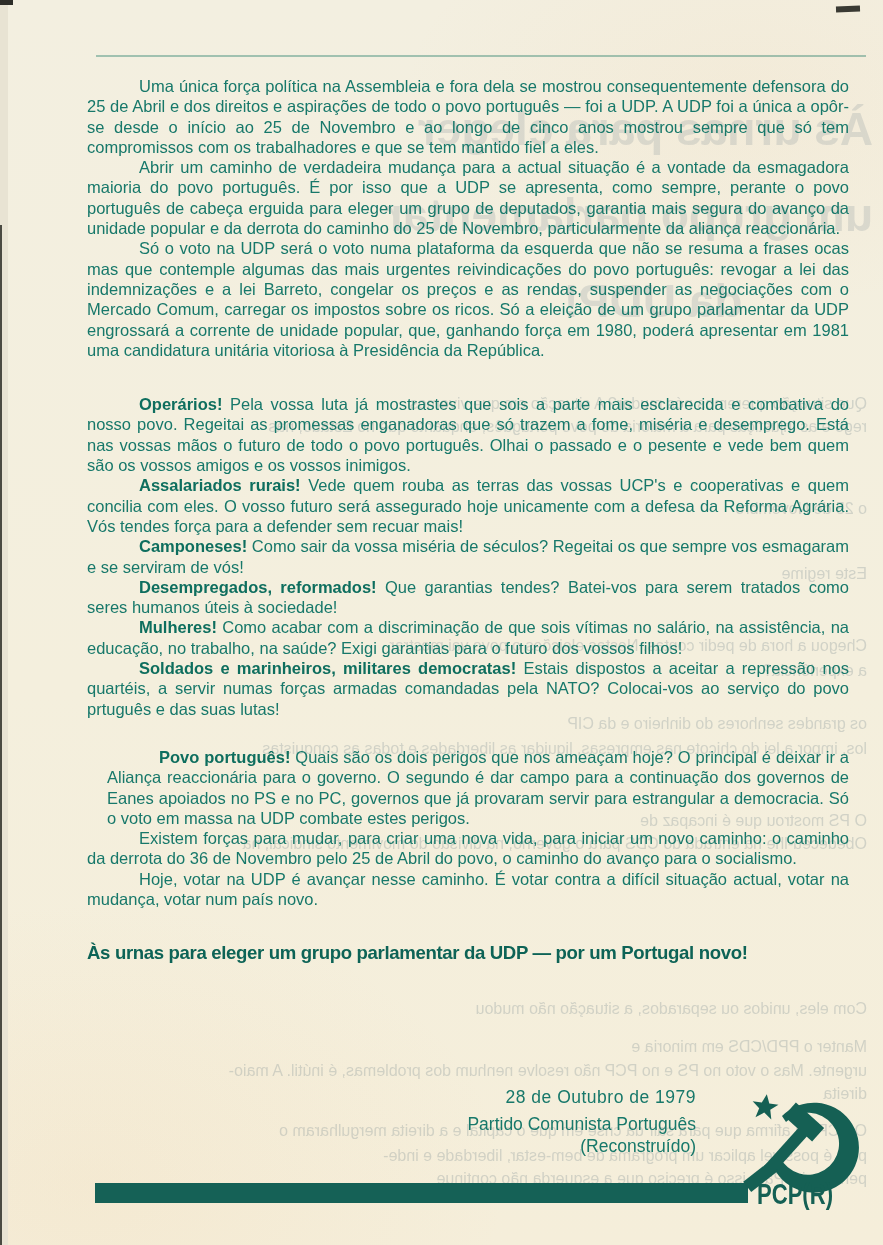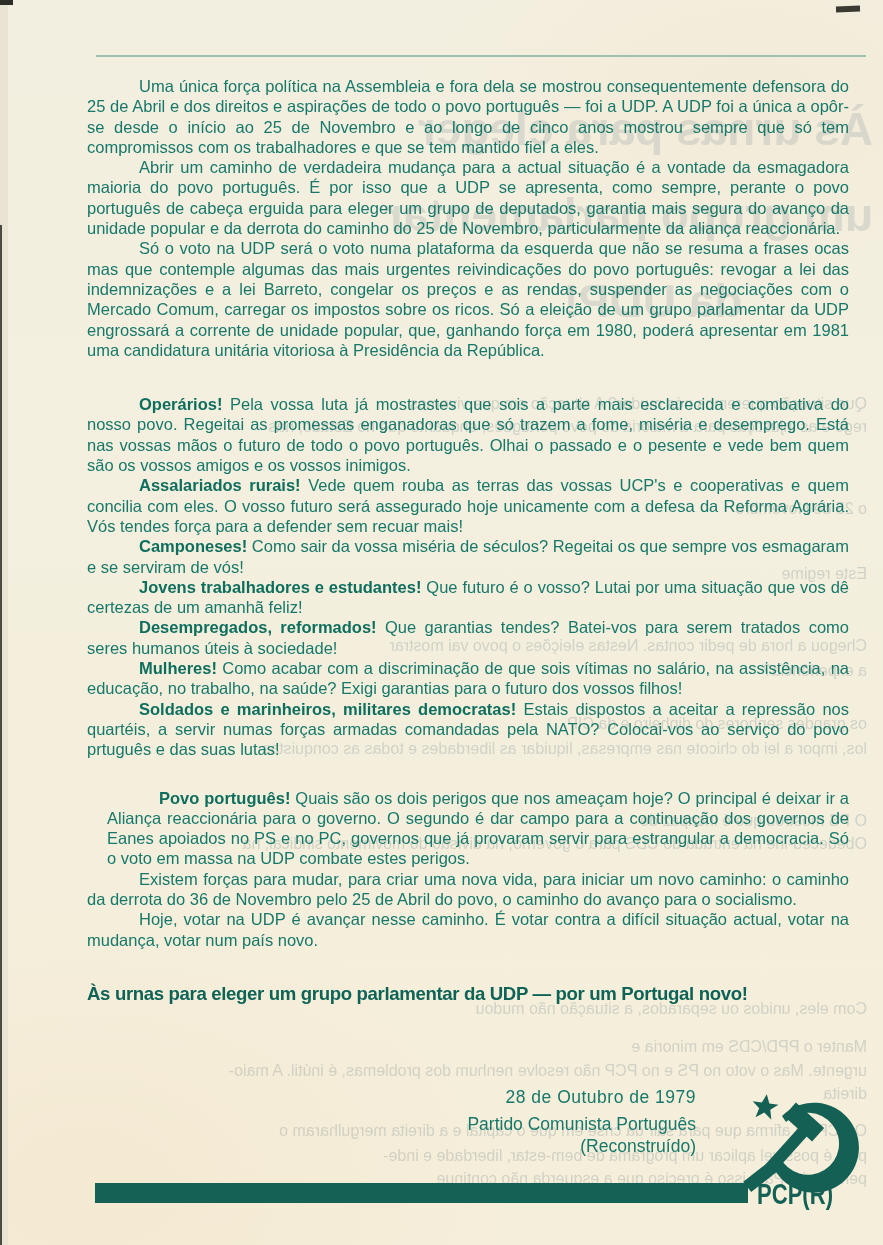--- a/index.html
+++ b/index.html
@@ -87,21 +87,20 @@
   <div class="top-rule"></div>
 
   <div class="content">
     <div id="paragraphs">
         <p>Uma única força política na Assembleia e fora dela se mostrou consequentemente defensora do 25 de Abril e dos direitos e aspirações de todo o povo português — foi a UDP. A UDP foi a única a opôr-se desde o início ao 25 de Novembro e ao longo de cinco anos mostrou sempre que só tem compromissos com os trabalhadores e que se tem mantido fiel a eles.</p>
         <p>Abrir um caminho de verdadeira mudança para a actual situação é a vontade da esmagadora maioria do povo português. É por isso que a UDP se apresenta, como sempre, perante o povo português de cabeça erguida para eleger um grupo de deputados, garantia mais segura do avanço da unidade popular e da derrota do caminho do 25 de Novembro, particularmente da aliança reaccionária.</p>
         <p>Só o voto na UDP será o voto numa plataforma da esquerda que não se resuma a frases ocas mas que contemple algumas das mais urgentes reivindicações do povo português: revogar a lei das indemnizações e a lei Barreto, congelar os preços e as rendas, suspender as negociações com o Mercado Comum, carregar os impostos sobre os ricos. Só a eleição de um grupo parlamentar da UDP engrossará a corrente de unidade popular, que, ganhando força em 1980, poderá apresentar em 1981 uma candidatura unitária vitoriosa à Presidência da República.</p>
         <p class="gap-a"><b class="lead">Operários! </b>Pela vossa luta já mostrastes que sois a parte mais esclarecida e combativa do nosso povo. Regeitai as promessas enganadoras que só trazem a fome, miséria e desemprego. Está nas vossas mãos o futuro de todo o povo português. Olhai o passado e o pesente e vede bem quem são os vossos amigos e os vossos inimigos.</p>
         <p><b class="lead">Assalariados rurais! </b>Vede quem rouba as terras das vossas UCP's e cooperativas e quem concilia com eles. O vosso futuro será assegurado hoje unicamente com a defesa da Reforma Agrária. Vós tendes força para a defender sem recuar mais!</p>
         <p><b class="lead">Camponeses! </b>Como sair da vossa miséria de séculos? Regeitai os que sempre vos esmagaram e se serviram de vós!</p>
-        <p><b class="lead">Jovens trabalhadores e estudantes! </b>Que futuro é o vosso? Lutai por uma situação que vos dê certezas de um amanhã feliz!</p>
         <p><b class="lead">Desempregados, reformados! </b>Que garantias tendes? Batei-vos para serem tratados como seres humanos úteis à sociedade!</p>
         <p><b class="lead">Mulheres! </b>Como acabar com a discriminação de que sois vítimas no salário, na assistência, na educação, no trabalho, na saúde? Exigi garantias para o futuro dos vossos filhos!</p>
         <p><b class="lead">Soldados e marinheiros, militares democratas! </b>Estais dispostos a aceitar a repressão nos quartéis, a servir numas forças armadas comandadas pela NATO? Colocai-vos ao serviço do povo prtuguês e das suas lutas!</p>
         <p class="gap-b"><b class="lead">Povo português! </b>Quais são os dois perigos que nos ameaçam hoje? O principal é deixar ir a Aliança reaccionária para o governo. O segundo é dar campo para a continuação dos governos de Eanes apoiados no PS e no PC, governos que já provaram servir para estrangular a democracia. Só o voto em massa na UDP combate estes perigos.</p>
         <p>Existem forças para mudar, para criar uma nova vida, para iniciar um novo caminho: o caminho da derrota do 36 de Novembro pelo 25 de Abril do povo, o caminho do avanço para o socialismo.</p>
         <p>Hoje, votar na UDP é avançar nesse caminho. É votar contra a difícil situação actual, votar na mudança, votar num país novo.</p>
       </div>
     <div class="headline">Às urnas para eleger um grupo parlamentar da UDP — por um Portugal novo!</div>
   </div>
 

